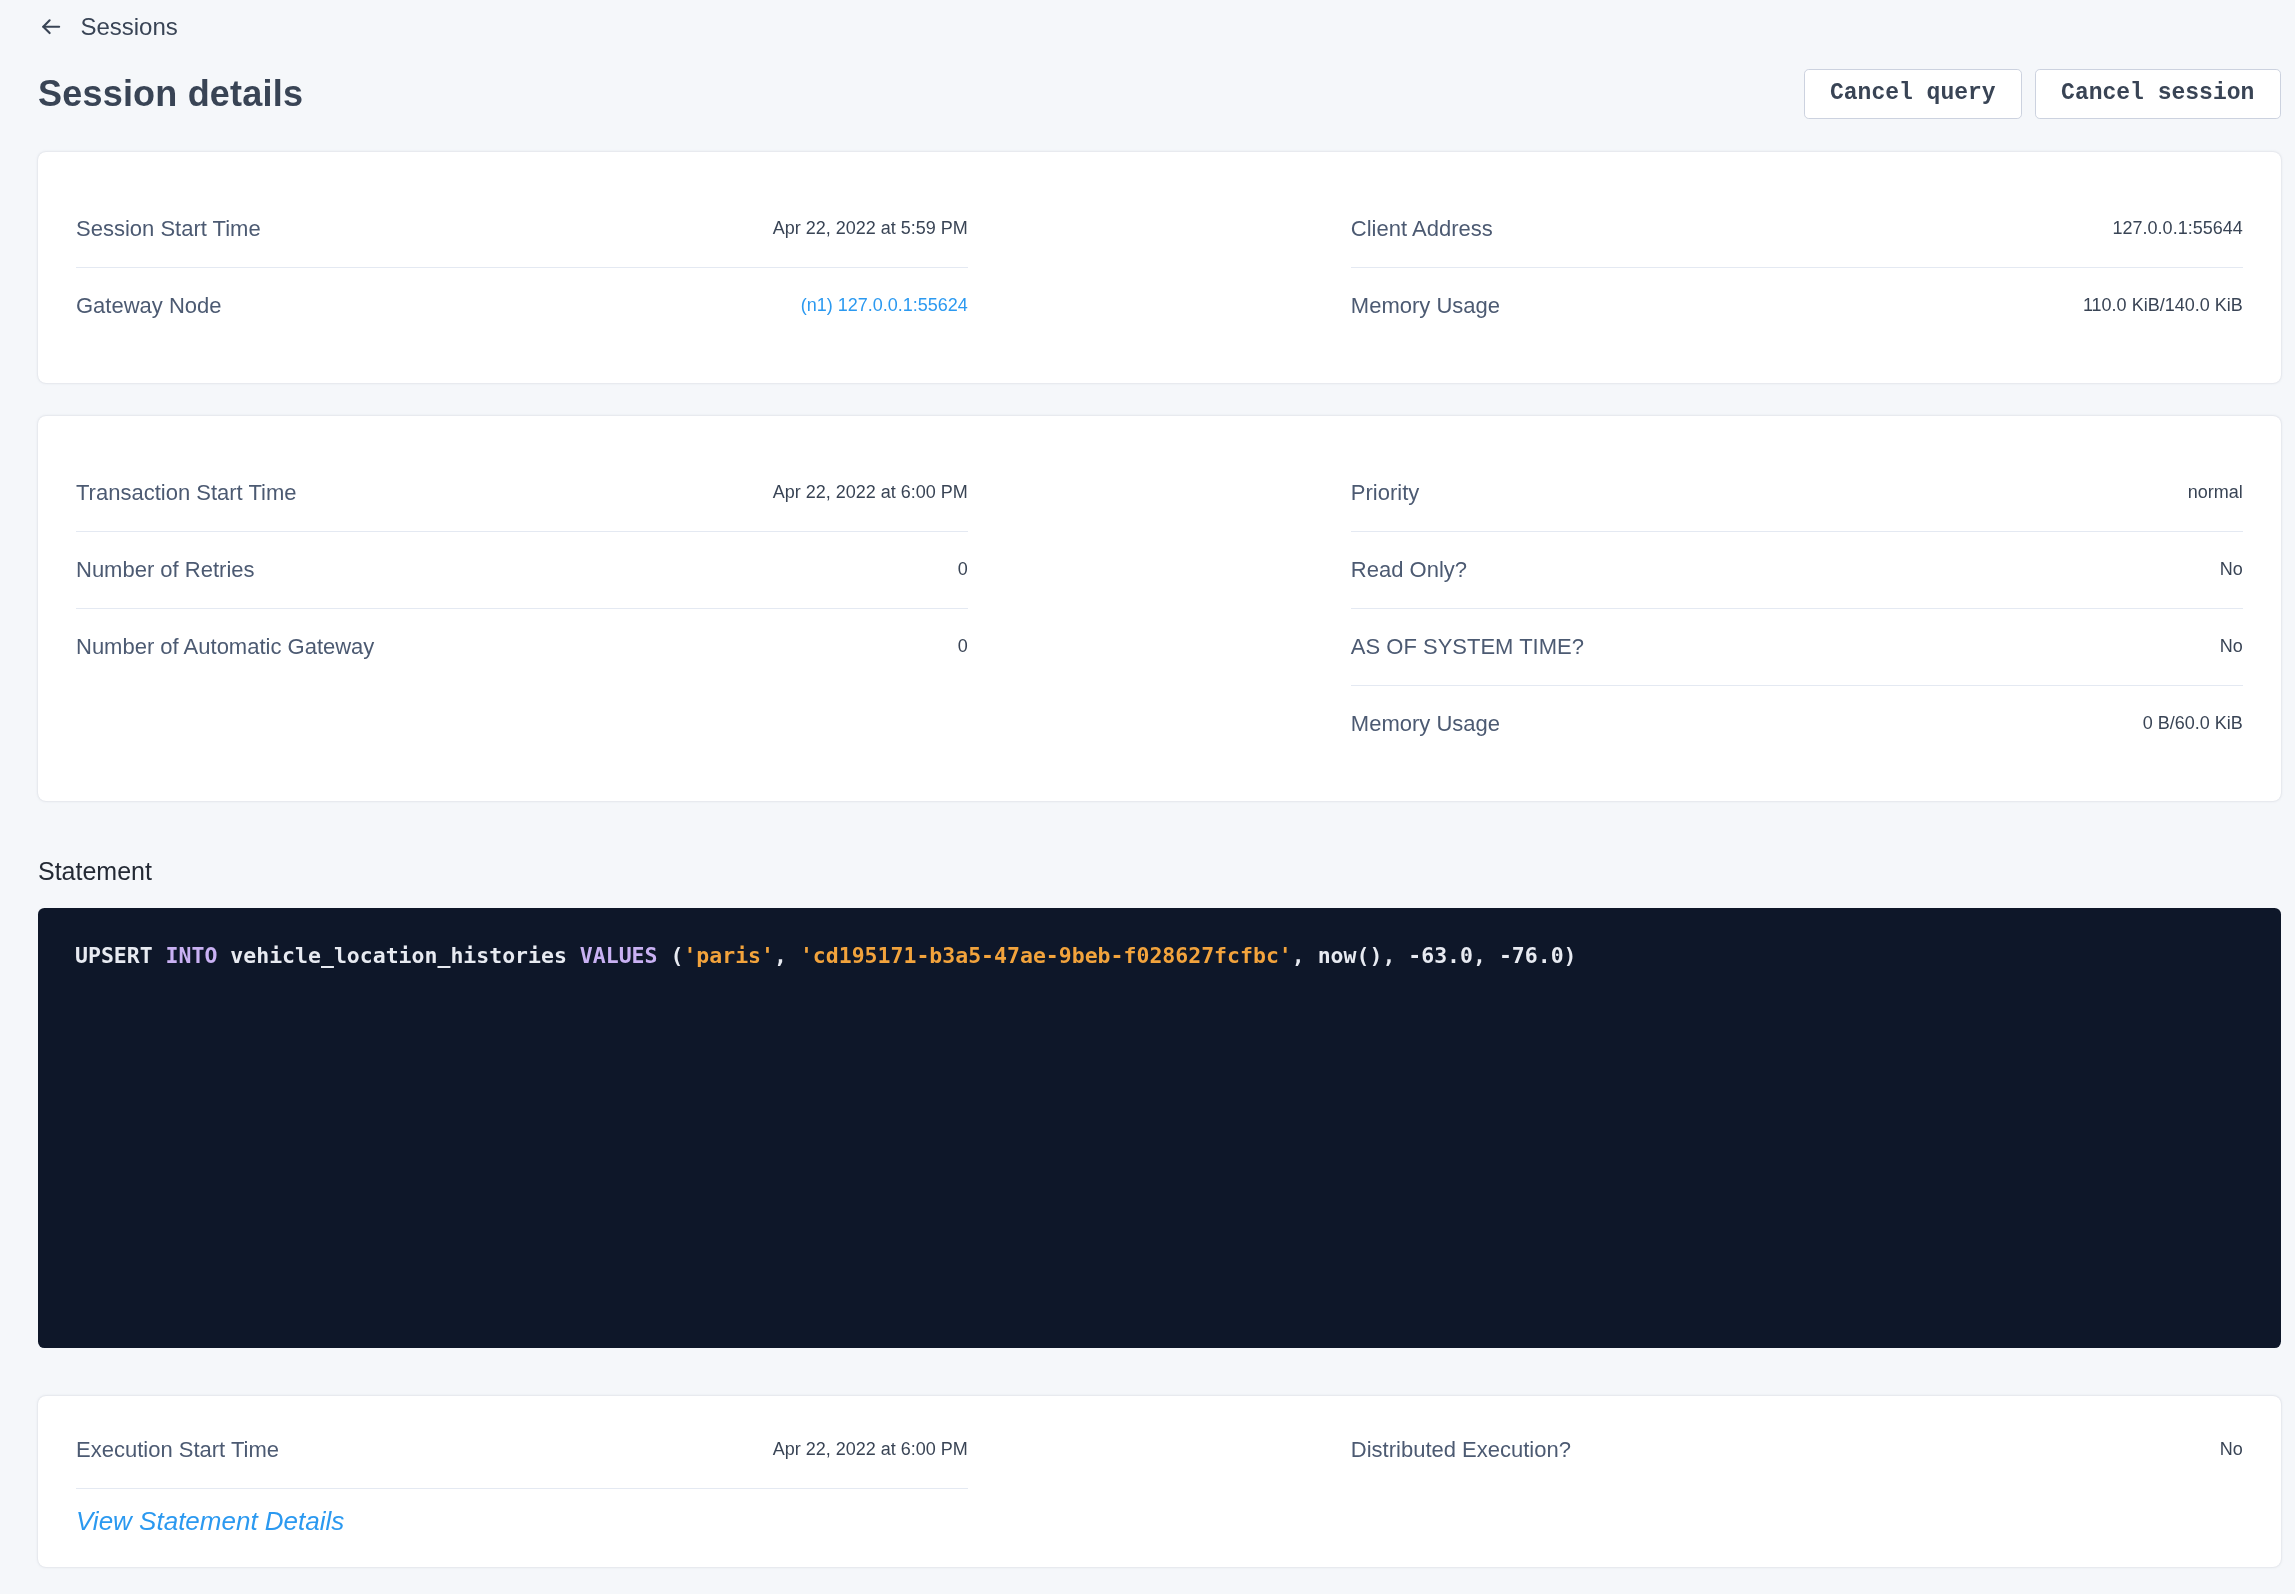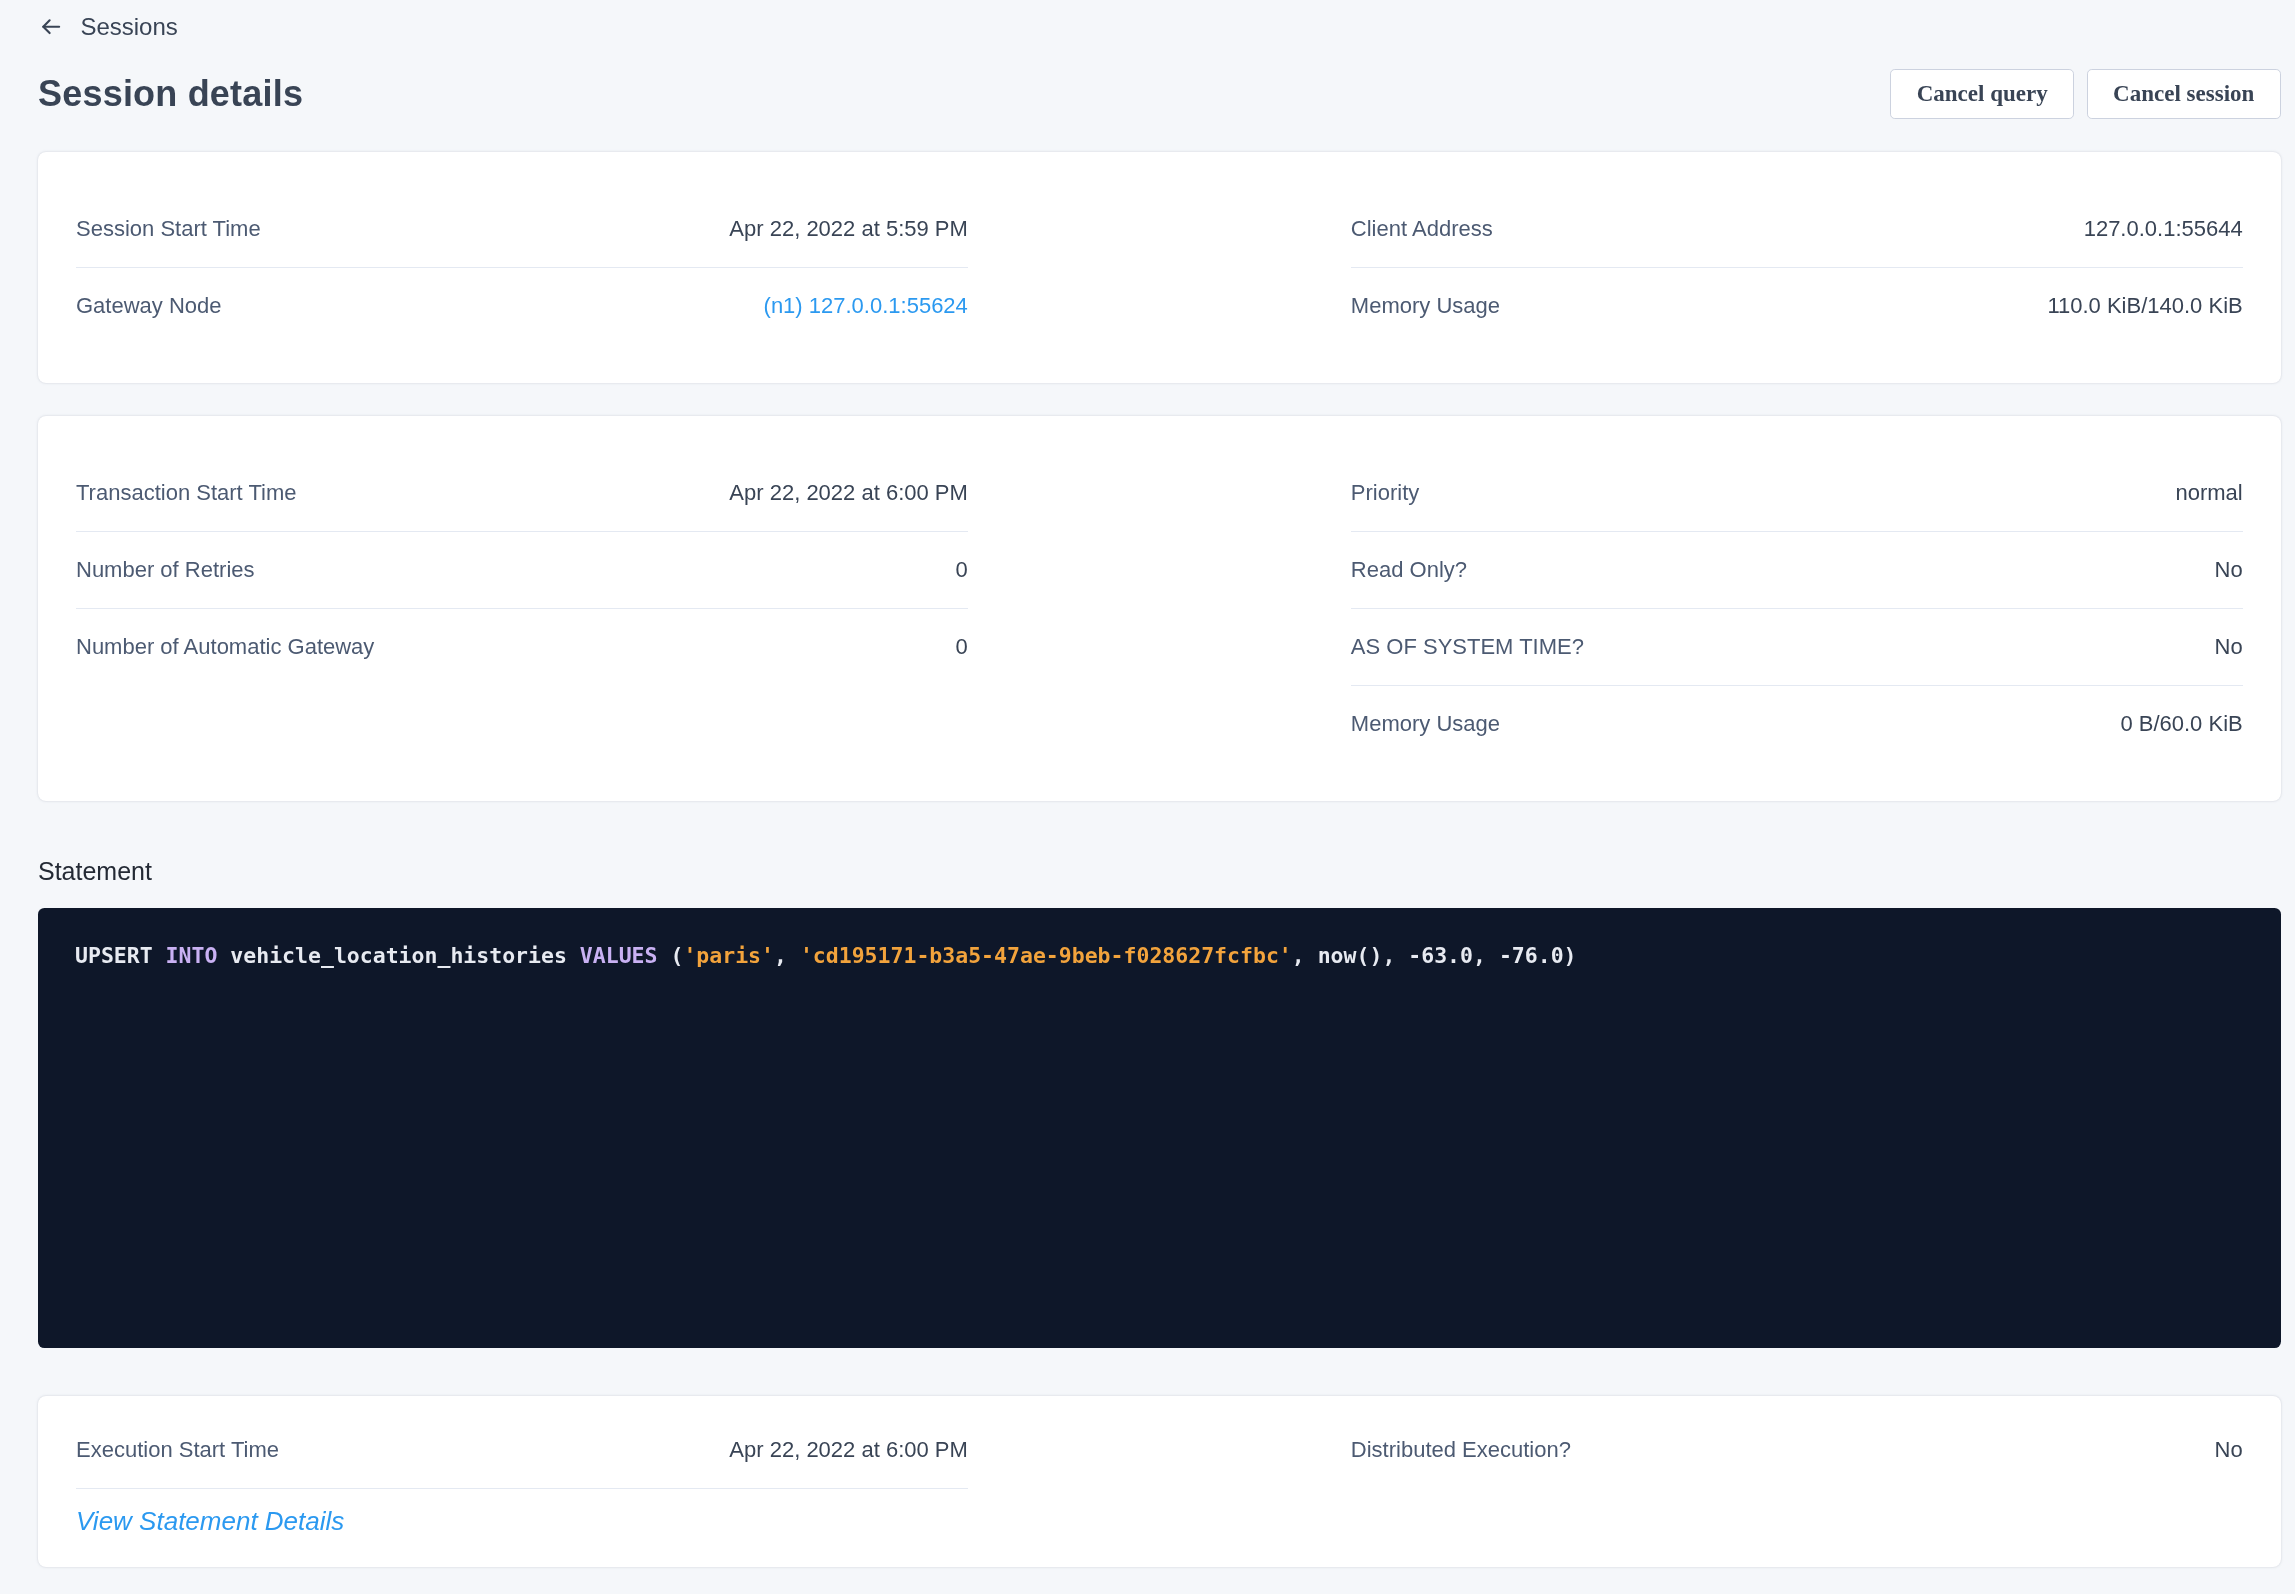--- a/index.html
+++ b/index.html
@@ -23,40 +23,40 @@
   
   .header-row {
     display: flex; justify-content: space-between; align-items: center;
     margin-top: 27px;
     gap: 6px;
   }
   .page-title { font-size: 36px; font-weight: 600; color: #394455; letter-spacing: 0.2px; }
   .btn-group { display: flex; gap: 12.7px; }
   .btn {
     background: #ffffff; border: 1.6px solid #ccd2df; border-radius: 4.8px;
-    font-family: Liberation Serif, serif;
+    font-family: Liberation Mono, monospace;
     font-size: 23px; font-weight: 700; color: #394455;
     padding: 11px 25.4px; cursor: pointer; line-height: 1.1;
   }
 
   
   .card {
     background: #ffffff; border-radius: 8px;
     box-shadow: 0 0 2.4px rgba(120,130,150,.35);
     padding: 39px 38px;
     margin-top: 33px;
   }
   .cols { display: grid; grid-template-columns: 1fr 1fr; column-gap: 383px; }
   .s-row {
     display: flex; justify-content: space-between; align-items: center;
     padding: 25px 0;
   }
   .divided { border-bottom: 1.6px solid #e4e9f2; }
   .lbl { font-size: 22px; color: #4c5a72; }
-  .val { font-size: 22px; color: #394455; }
+  .val { font-size: 18px; color: #394455; }
   .link { color: #2b99f0; text-decoration: none; cursor: pointer; }
 
   
   .section-heading {
     font-size: 25px; font-weight: 500; color: #242a35;
     margin-top: 56px;
   }
 
   
   .code-box {

